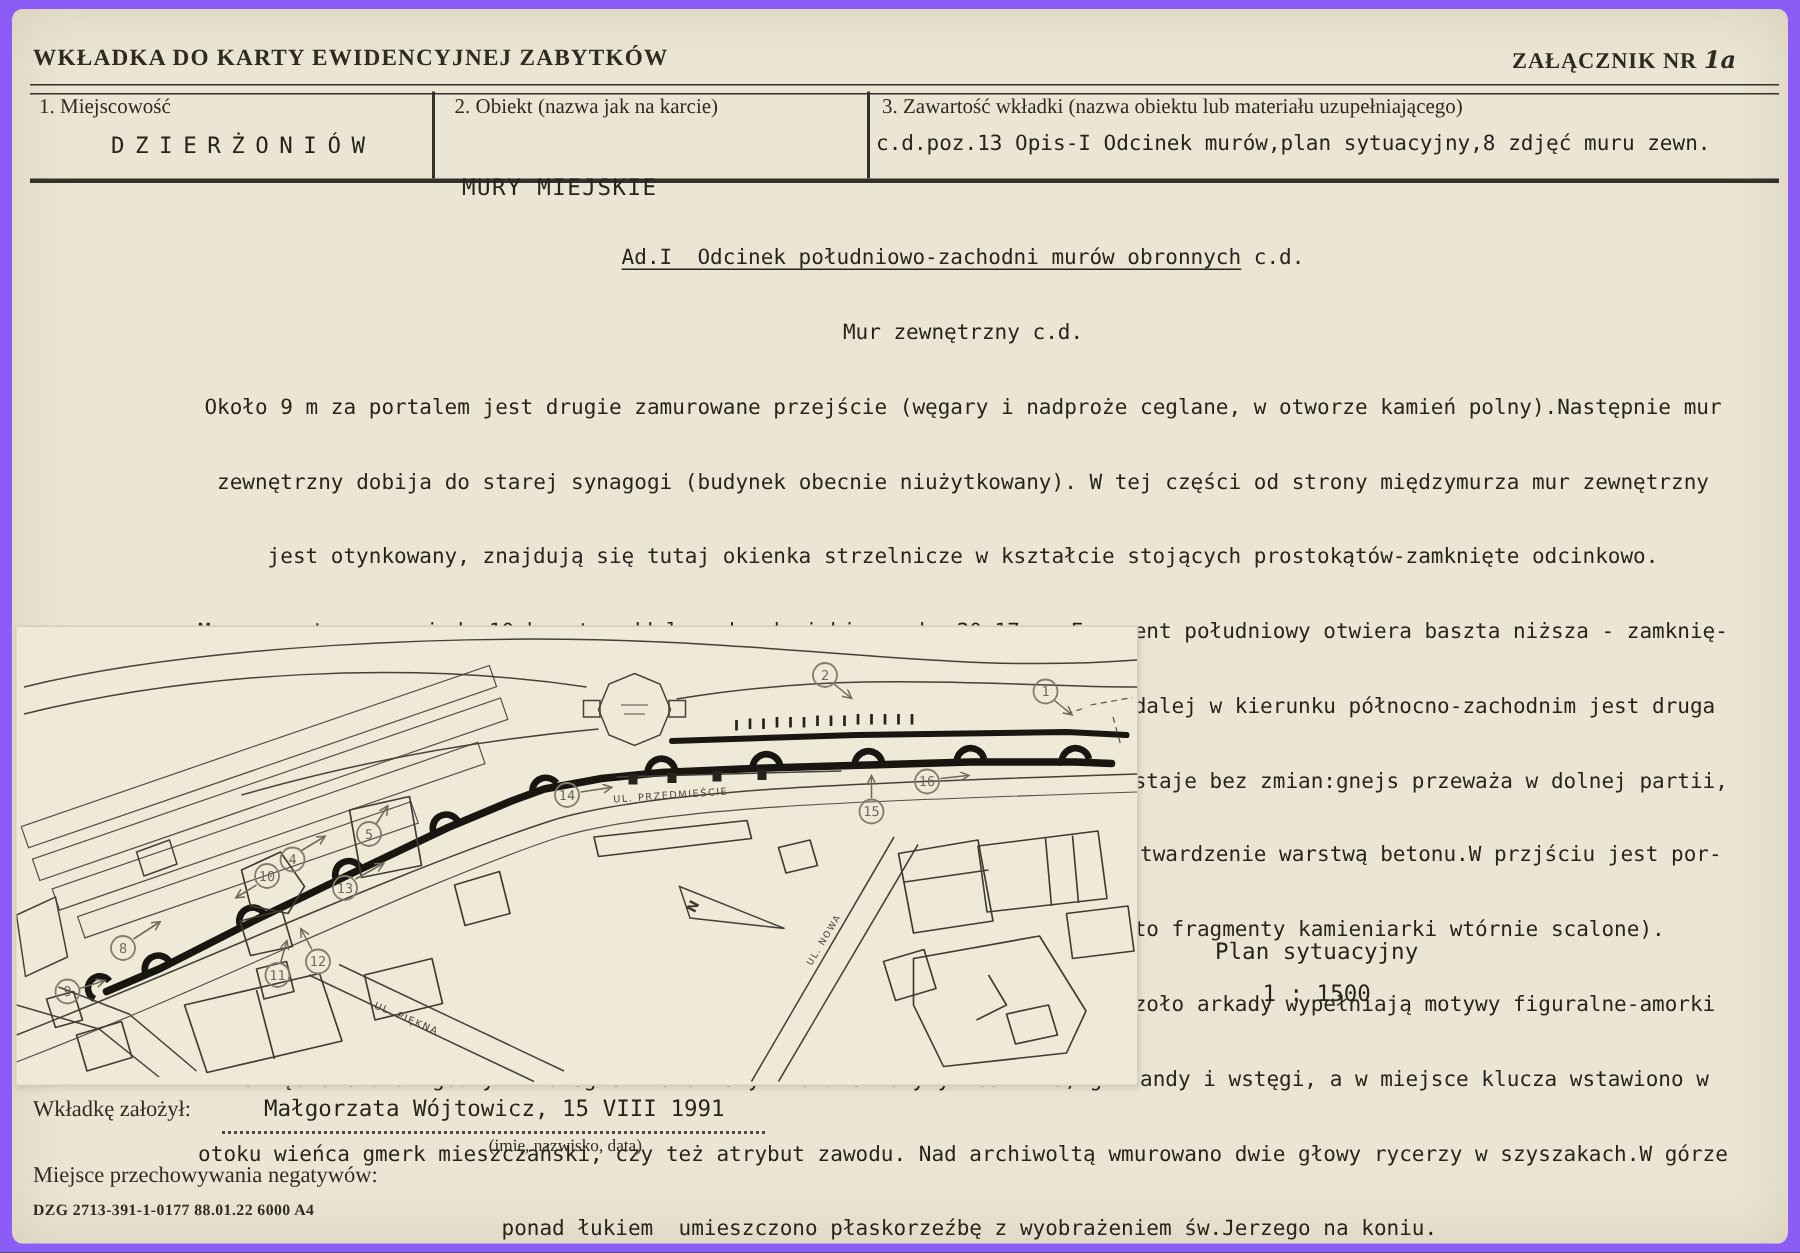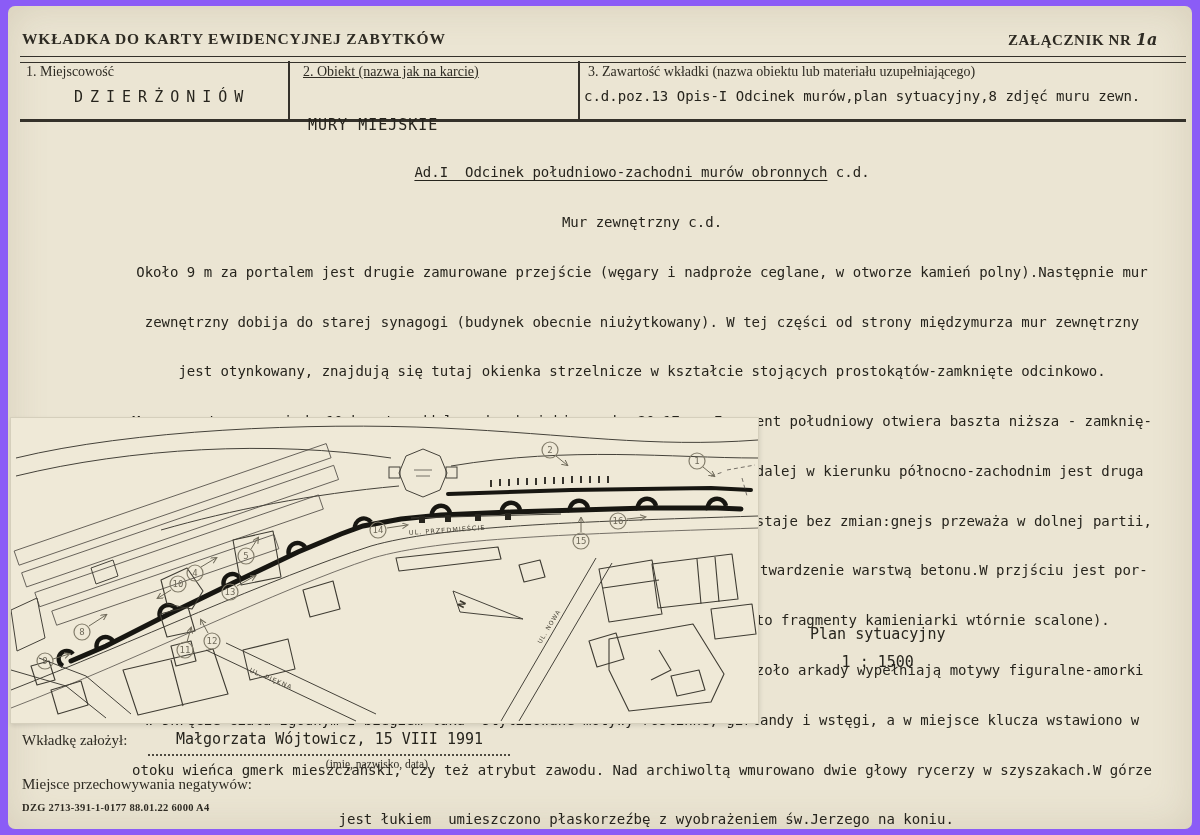--- a/index.html
+++ b/index.html
@@ -52,41 +52,41 @@
     </div>
 
     <div class="abs rule-double" style="left:12px;top:50px;width:1166px;"></div>
     <div class="abs vline" style="left:280px;top:55px;height:58px;"></div>
     <div class="abs vline" style="left:570px;top:55px;height:58px;"></div>
     <div class="abs rule" style="left:12px;top:113px;width:1166px;height:2.6px;"></div>
 
     <div class="abs serif flabel" style="left:18px;top:58px;font-family:Liberation Serif, serif;">1. Miejscowość</div>
     <div class="abs mono fvalue spread" style="left:66px;top:82px;">DZIERŻONIÓW</div>
 
-    <div class="abs serif flabel" style="left:295px;top:58px;text-decoration:underline;">2. Obiekt (nazwa jak na karcie)</div>
+    <div class="abs serif flabel" style="left:295px;top:58px;">2. Obiekt (nazwa jak na karcie)</div>
     <div class="abs mono fvalue" style="left:300px;top:82px;letter-spacing:1px;margin-top:28px;">MURY MIEJSKIE</div>
 
     <div class="abs serif flabel" style="left:580px;top:58px;">3. Zawartość wkładki (nazwa obiektu lub materiału uzupełniającego)</div>
     <div class="abs mono" style="left:576px;top:82px;font-size:14px;">c.d.poz.13 Opis-I Odcinek murów,plan sytuacyjny,8 zdjęć muru zewn.</div>
 
     <div class="abs mono bodytext" style="left:89px;top:125px;width:1090px;">
       <div><span class="uline">Ad.I  Odcinek południowo-zachodni murów obronnych</span><span> c.d.</span></div>
       <div>Mur zewnętrzny c.d.</div>
       <div>Około 9 m za portalem jest drugie zamurowane przejście (węgary i nadproże ceglane, w otworze kamień polny).Następnie mur</div>
       <div>zewnętrzny dobija do starej synagogi (budynek obecnie niużytkowany). W tej części od strony międzymurza mur zewnętrzny</div>
       <div>jest otynkowany, znajdują się tutaj okienka strzelnicze w kształcie stojących prostokątów-zamknięte odcinkowo.</div>
       <div>Mur wewnętrzny posiada 10 baszt, oddalonych od siebie o ok. 20-17 m. Fragment południowy otwiera baszta niższa - zamknię-</div>
       <div>ta od strony miasta, ze schodkami na wyższy poziom (wys. ok.2,5 m). 25 m dalej w kierunku północno-zachodnim jest druga</div>
       <div>podobna baszta, otwarta w kierunku miasta, bez schodów.Struktura muru pozostaje bez zmian:gnejs przeważa w dolnej partii,</div>
       <div>wyżej kamień polny, w górnej partii współczesne kamienne przemurowania i utwardzenie warstwą betonu.W przjściu jest por-</div>
       <div>tal z pocz.XVII w., przeniesiony tu z kamienicy Rynek 17(być może są to fragmenty kamieniarki wtórnie scalone).</div>
       <div>Glify(imitujące wnękę z lavabo zwieńczoną otwartą muszlą) dźwigają łuk. Czoło arkady wypełniają motywy figuralne-amorki</div>
       <div>w skręcie ciała zgodnym z biegiem łuku- stylizowane motywy roślinne, girlandy i wstęgi, a w miejsce klucza wstawiono w</div>
       <div>otoku wieńca gmerk mieszczański, czy też atrybut zawodu. Nad archiwoltą wmurowano dwie głowy rycerzy w szyszakach.W górze</div>
-      <div> jest łukiem  umieszczono płaskorzeźbę z wyobrażeniem św.Jerzego na koniu.</div>
+      <div> ponad łukiem  umieszczono płaskorzeźbę z wyobrażeniem św.Jerzego na koniu.</div>
       
       
       
     </div>
 
     <div class="abs mapsheet" style="left:2px;top:411px;width:747px;height:305px;">
       <svg width="747" height="305" viewBox="0 0 747 305">
         <defs>
           <pattern id="comb" width="7" height="16" patternUnits="userSpaceOnUse">
             <path d="M3.5 1 V15" stroke="#3a382f" stroke-width="1.3"></path>

